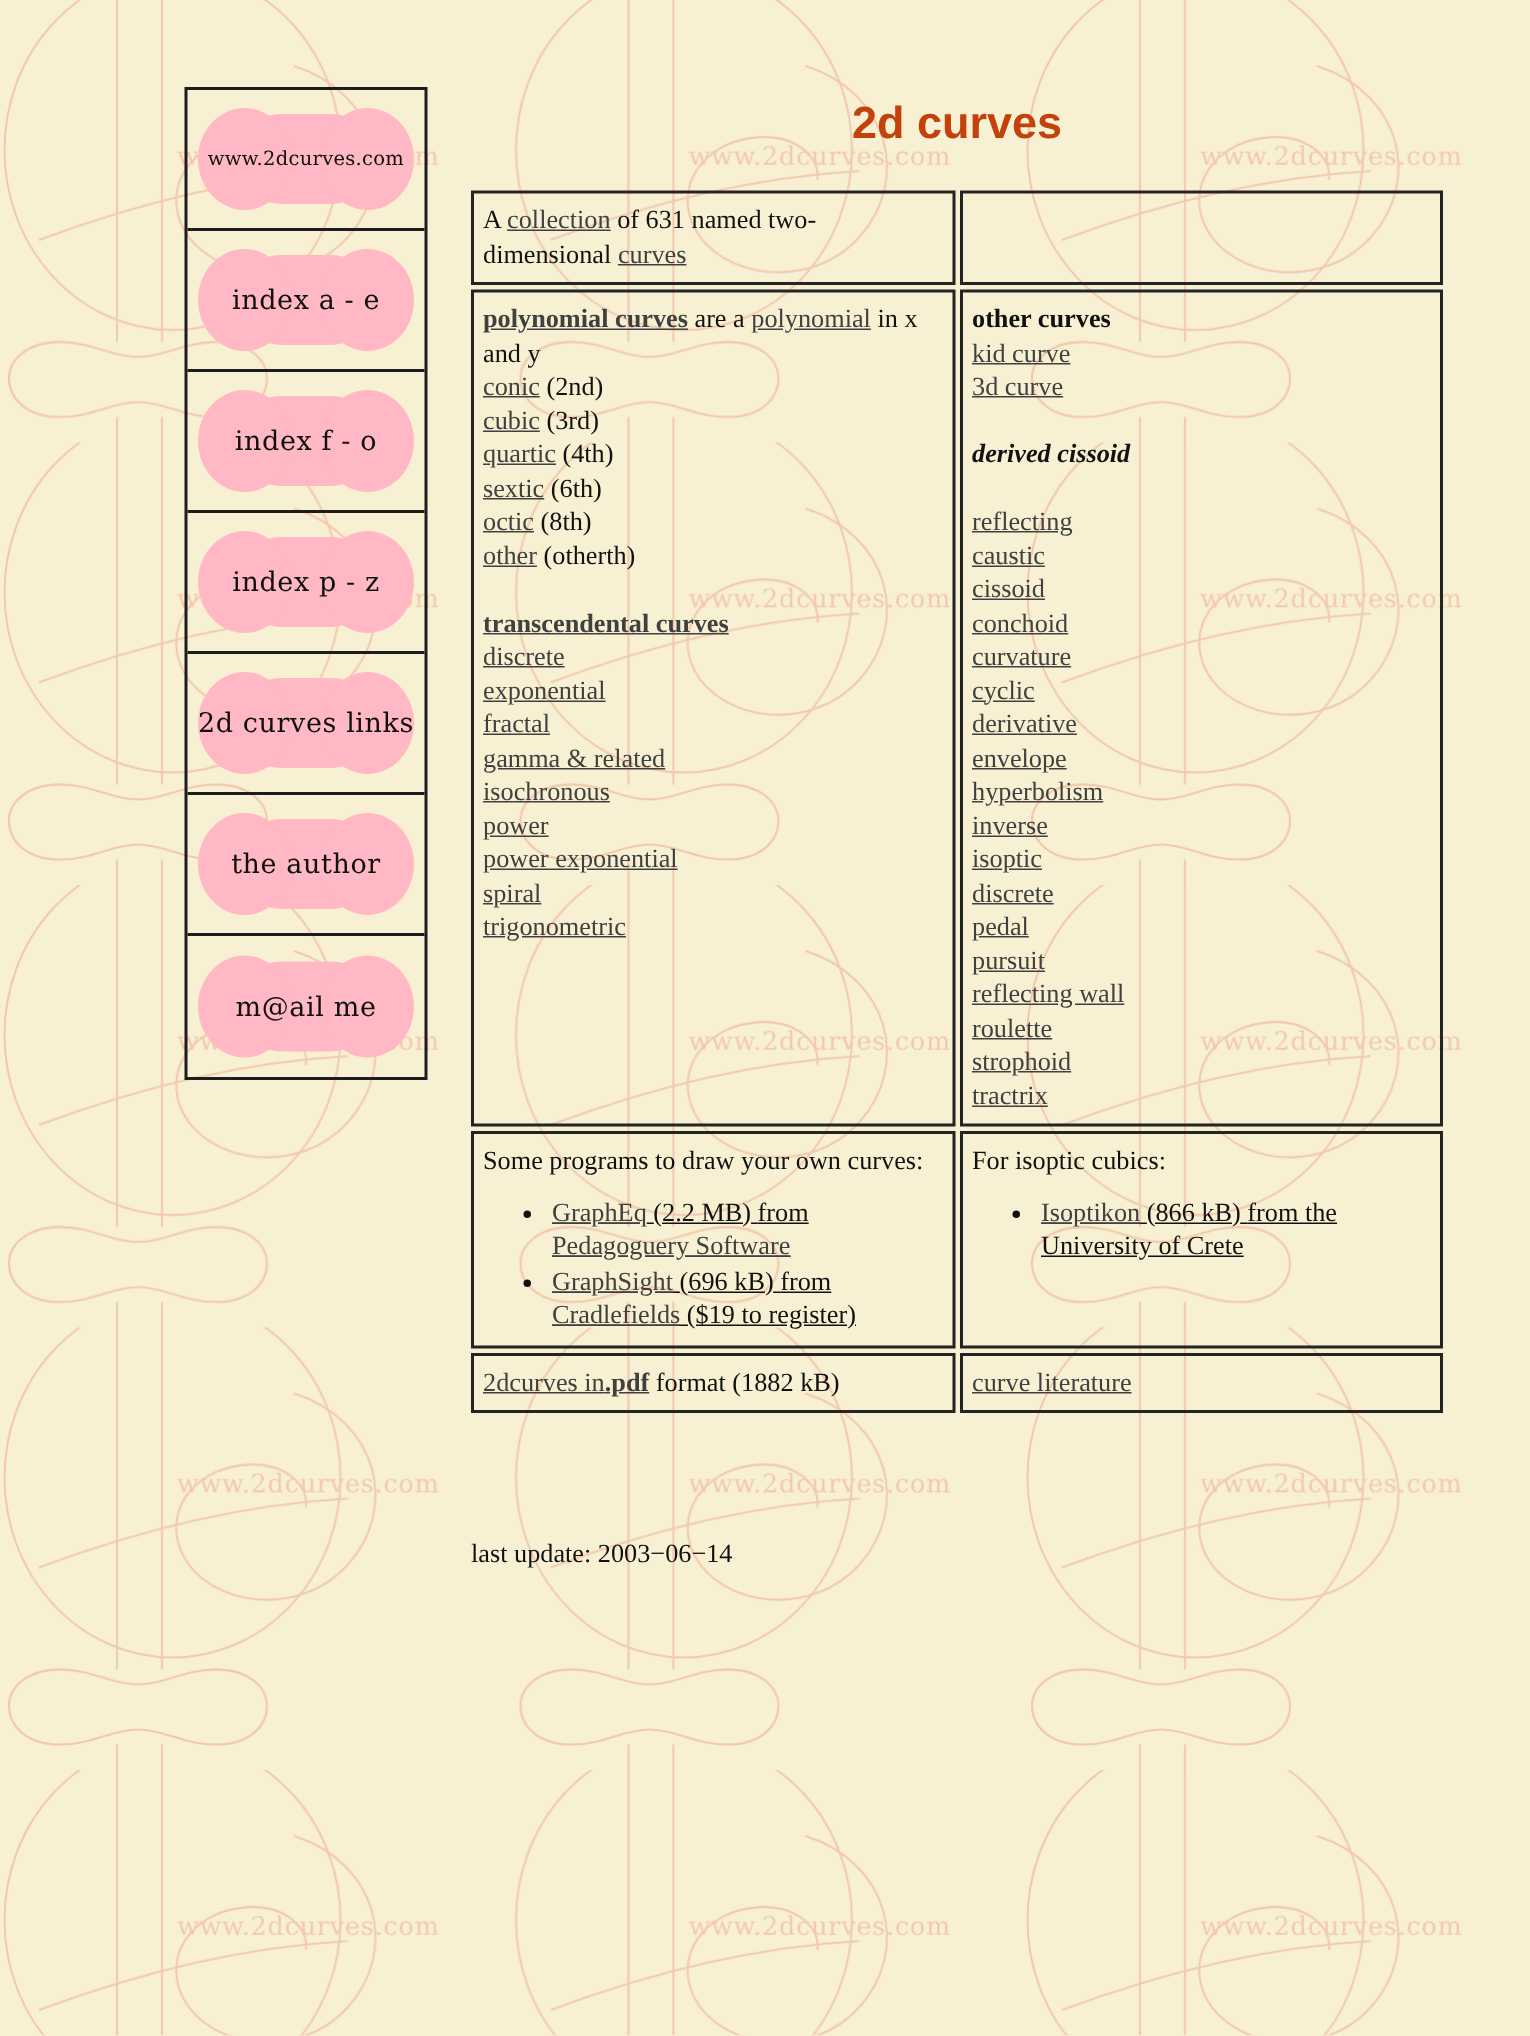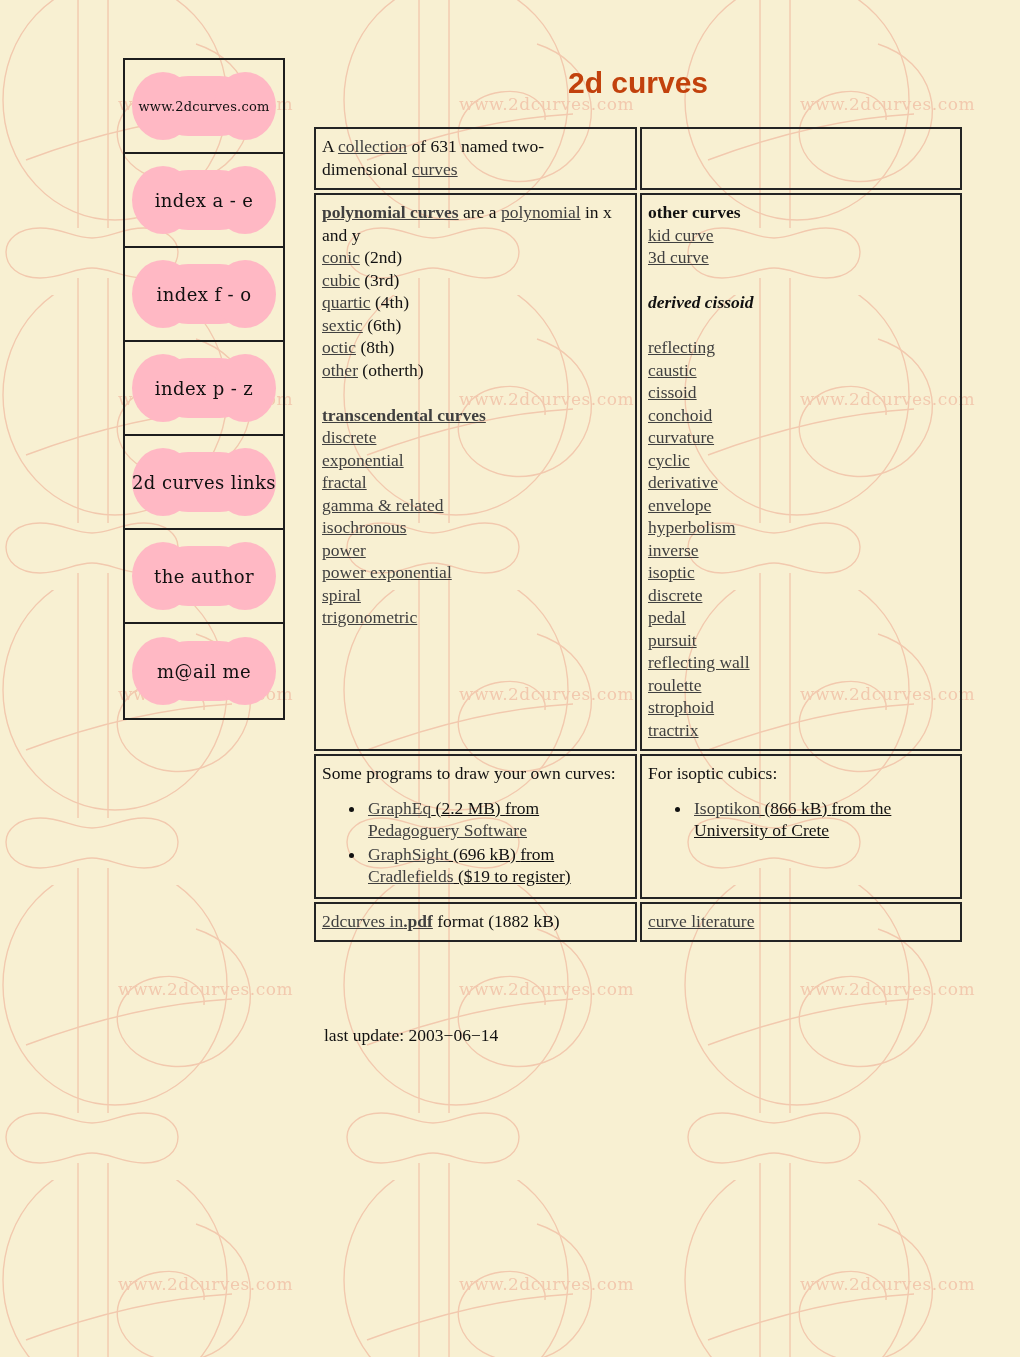--- a/index.html
+++ b/index.html
@@ -150,21 +150,21 @@
   ul.proglist li {
     margin: 0 0 1px 0;
     padding-left: 2px;
     text-decoration: underline;
   }
 
   .pad-box { min-height: 54px; }
 
   #last-update {
     position: absolute;
-    left: 324px;
+    left: 314px;
     top: 1025px;
     font-size: 17.5px;
     color: #111;
   }
 </style>
 </head>
 <body>
 
 <svg id="bg-watermark" viewBox="0 0 1020 1357" xmlns="http://www.w3.org/2000/svg">
   <defs>

